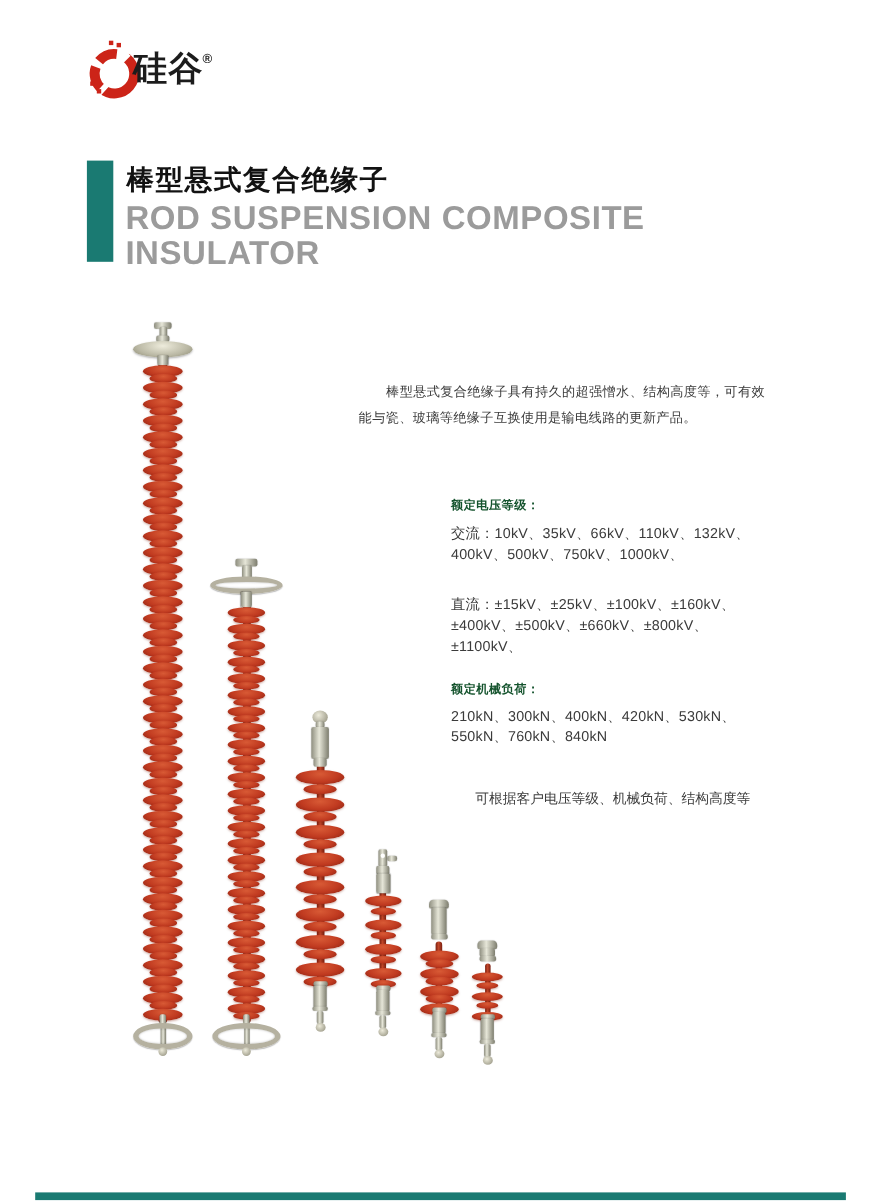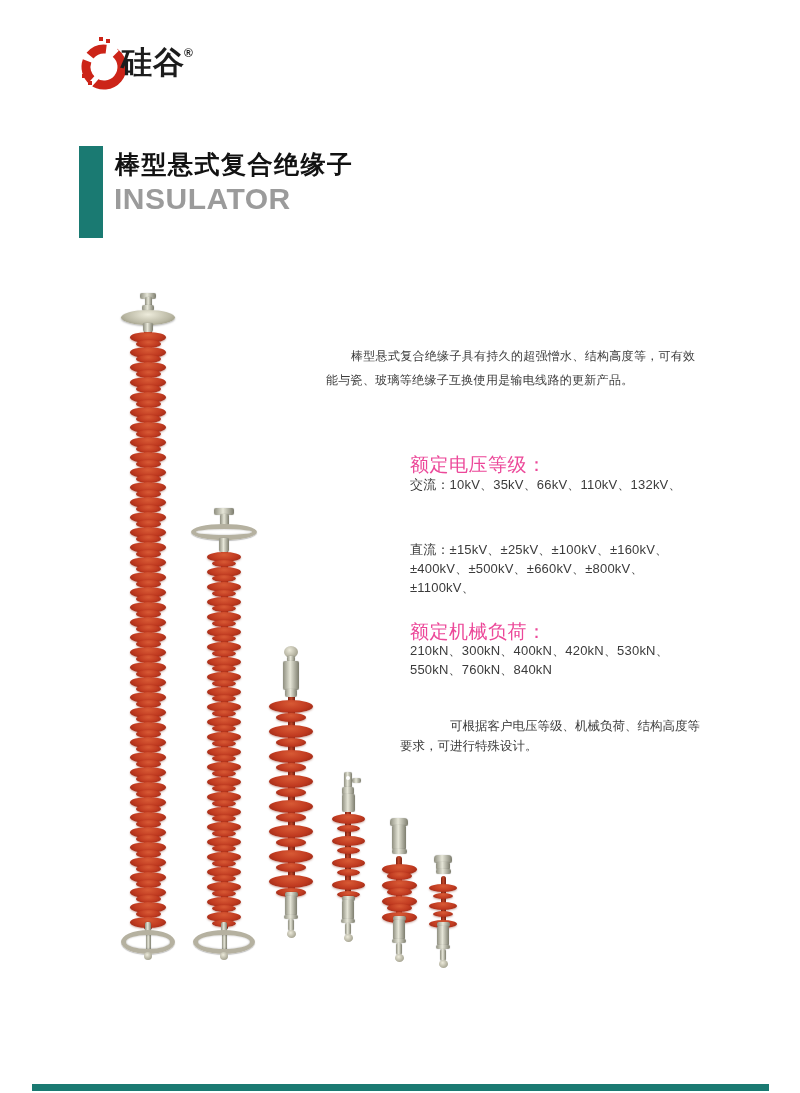--- a/index.html
+++ b/index.html
@@ -12,29 +12,29 @@
   .logo-cn{left:121px;top:47px;font-size:31px;font-weight:800;color:#1c1c1c;letter-spacing:1px;line-height:1;}
   .logo-reg{left:184px;top:46px;font-size:12px;font-weight:700;color:#1c1c1c;}
   .company{left:201px;top:62px;font-size:13px;font-weight:700;color:#4d4d4d;letter-spacing:.2px;}
   
   .tbar{left:79px;top:146px;width:24px;height:92px;background:#1a7a72;}
   .tcn{left:115px;top:149px;font-size:25px;font-weight:800;color:#121212;letter-spacing:1.5px;line-height:1.2;}
   .ten{left:114px;top:183px;font-size:30px;font-weight:700;color:#9b9b9b;line-height:32px;letter-spacing:.5px;}
   
   .intro{left:326px;top:344px;width:372px;font-size:12px;line-height:24px;color:#3b3b3b;letter-spacing:.3px;}
   .indent{padding-left:25px;}
-  .sec-h{font-size:19px;font-weight:400;color:#ec4899;letter-spacing:.5px;}
+  .sec-h{font-size:11px;font-weight:700;color:#14532d;letter-spacing:.5px;}
   .vh{left:410px;top:452px;}
   .mh{left:410px;top:619px;}
   .list{font-size:13px;line-height:19px;color:#3b3b3b;letter-spacing:.2px;}
   .ac{left:410px;top:475px;}
   .dc{left:410px;top:540px;}
   .kn{left:410px;top:641px;}
   .note{left:400px;top:716px;width:300px;font-size:12.5px;line-height:20px;color:#3b3b3b;}
-  .note .indent{padding-left:32px;text-align:right;}
+  .note .indent{padding-left:32px;}
   
   .footer-bar{left:32px;top:1084px;width:737px;height:7px;background:#1a7a72;}
   
   .figure{left:0;top:0;width:800px;height:1093px;}
   .ins{position:absolute;}
   .rod{background:linear-gradient(90deg,#7a1f10,#c2482a 45%,#7a1f10);border-radius:3px;}
   .shed{border-radius:50%;
         background:radial-gradient(ellipse at 50% 28%,#d85a35 0%,#c03a20 55%,#8a2212 100%);
         box-shadow:0 1px 2px rgba(120,30,10,.35);}
   .mp{background:linear-gradient(90deg,#8f8f80,#e6e6d8 45%,#7d7d6e);border-radius:2px;
@@ -60,20 +60,21 @@
     <rect x="6" y="38" width="4" height="4" fill="#cc2418"></rect>
   </svg>
   <div class="abs logo-cn">硅谷</div>
   <div class="abs logo-reg">®</div>
 </div>
 
 <div>
   <div class="abs tbar"></div>
   <div class="abs tcn">棒型悬式复合绝缘子</div>
   <div class="abs ten">
+    <div>ROD SUSPENSION COMPOSITE</div>
     <div>INSULATOR</div>
   </div>
 </div>
 
 <div class="abs figure">
     <div class="ins" style="left: 78px; top: 293px; width: 140px; height: 665px;">
       <div class="abs rod" style="left: 66px; top: 31px; width: 8px; height: 606px;"></div>
       <div class="abs mp" style="left: 62px; top: 0px; width: 16px; height: 6px;"></div>
       <div class="abs mp" style="left: 66.5px; top: 4px; width: 7px; height: 10px;"></div>
       <div class="abs mp" style="left: 64px; top: 12px; width: 12px; height: 6px;"></div>
@@ -311,33 +312,33 @@
 
 <div class="abs intro">
   <div class="indent">棒型悬式复合绝缘子具有持久的超强憎水、结构高度等，可有效</div>
   <div>能与瓷、玻璃等绝缘子互换使用是输电线路的更新产品。</div>
 </div>
 
 <div class="abs sec-h vh">额定电压等级：</div>
 
 <div class="abs list ac">
   <div>交流：10kV、35kV、66kV、110kV、132kV、</div>
+  <div>400kV、500kV、750kV、1000kV、</div>
 </div>
 
 <div class="abs list dc">
   <div>直流：±15kV、±25kV、±100kV、±160kV、</div>
   <div>±400kV、±500kV、±660kV、±800kV、</div>
   <div>±1100kV、</div>
 </div>
 
 <div class="abs sec-h mh">额定机械负荷：</div>
 
 <div class="abs list kn">
   <div>210kN、300kN、400kN、420kN、530kN、</div>
   <div>550kN、760kN、840kN</div>
 </div>
 
 <div class="abs note">
   <div class="indent">可根据客户电压等级、机械负荷、结构高度等</div>
-  <div>要求，可进行特殊设计。</div>
 </div>
 
 <div class="abs footer-bar"></div>
 
 </body></html>

